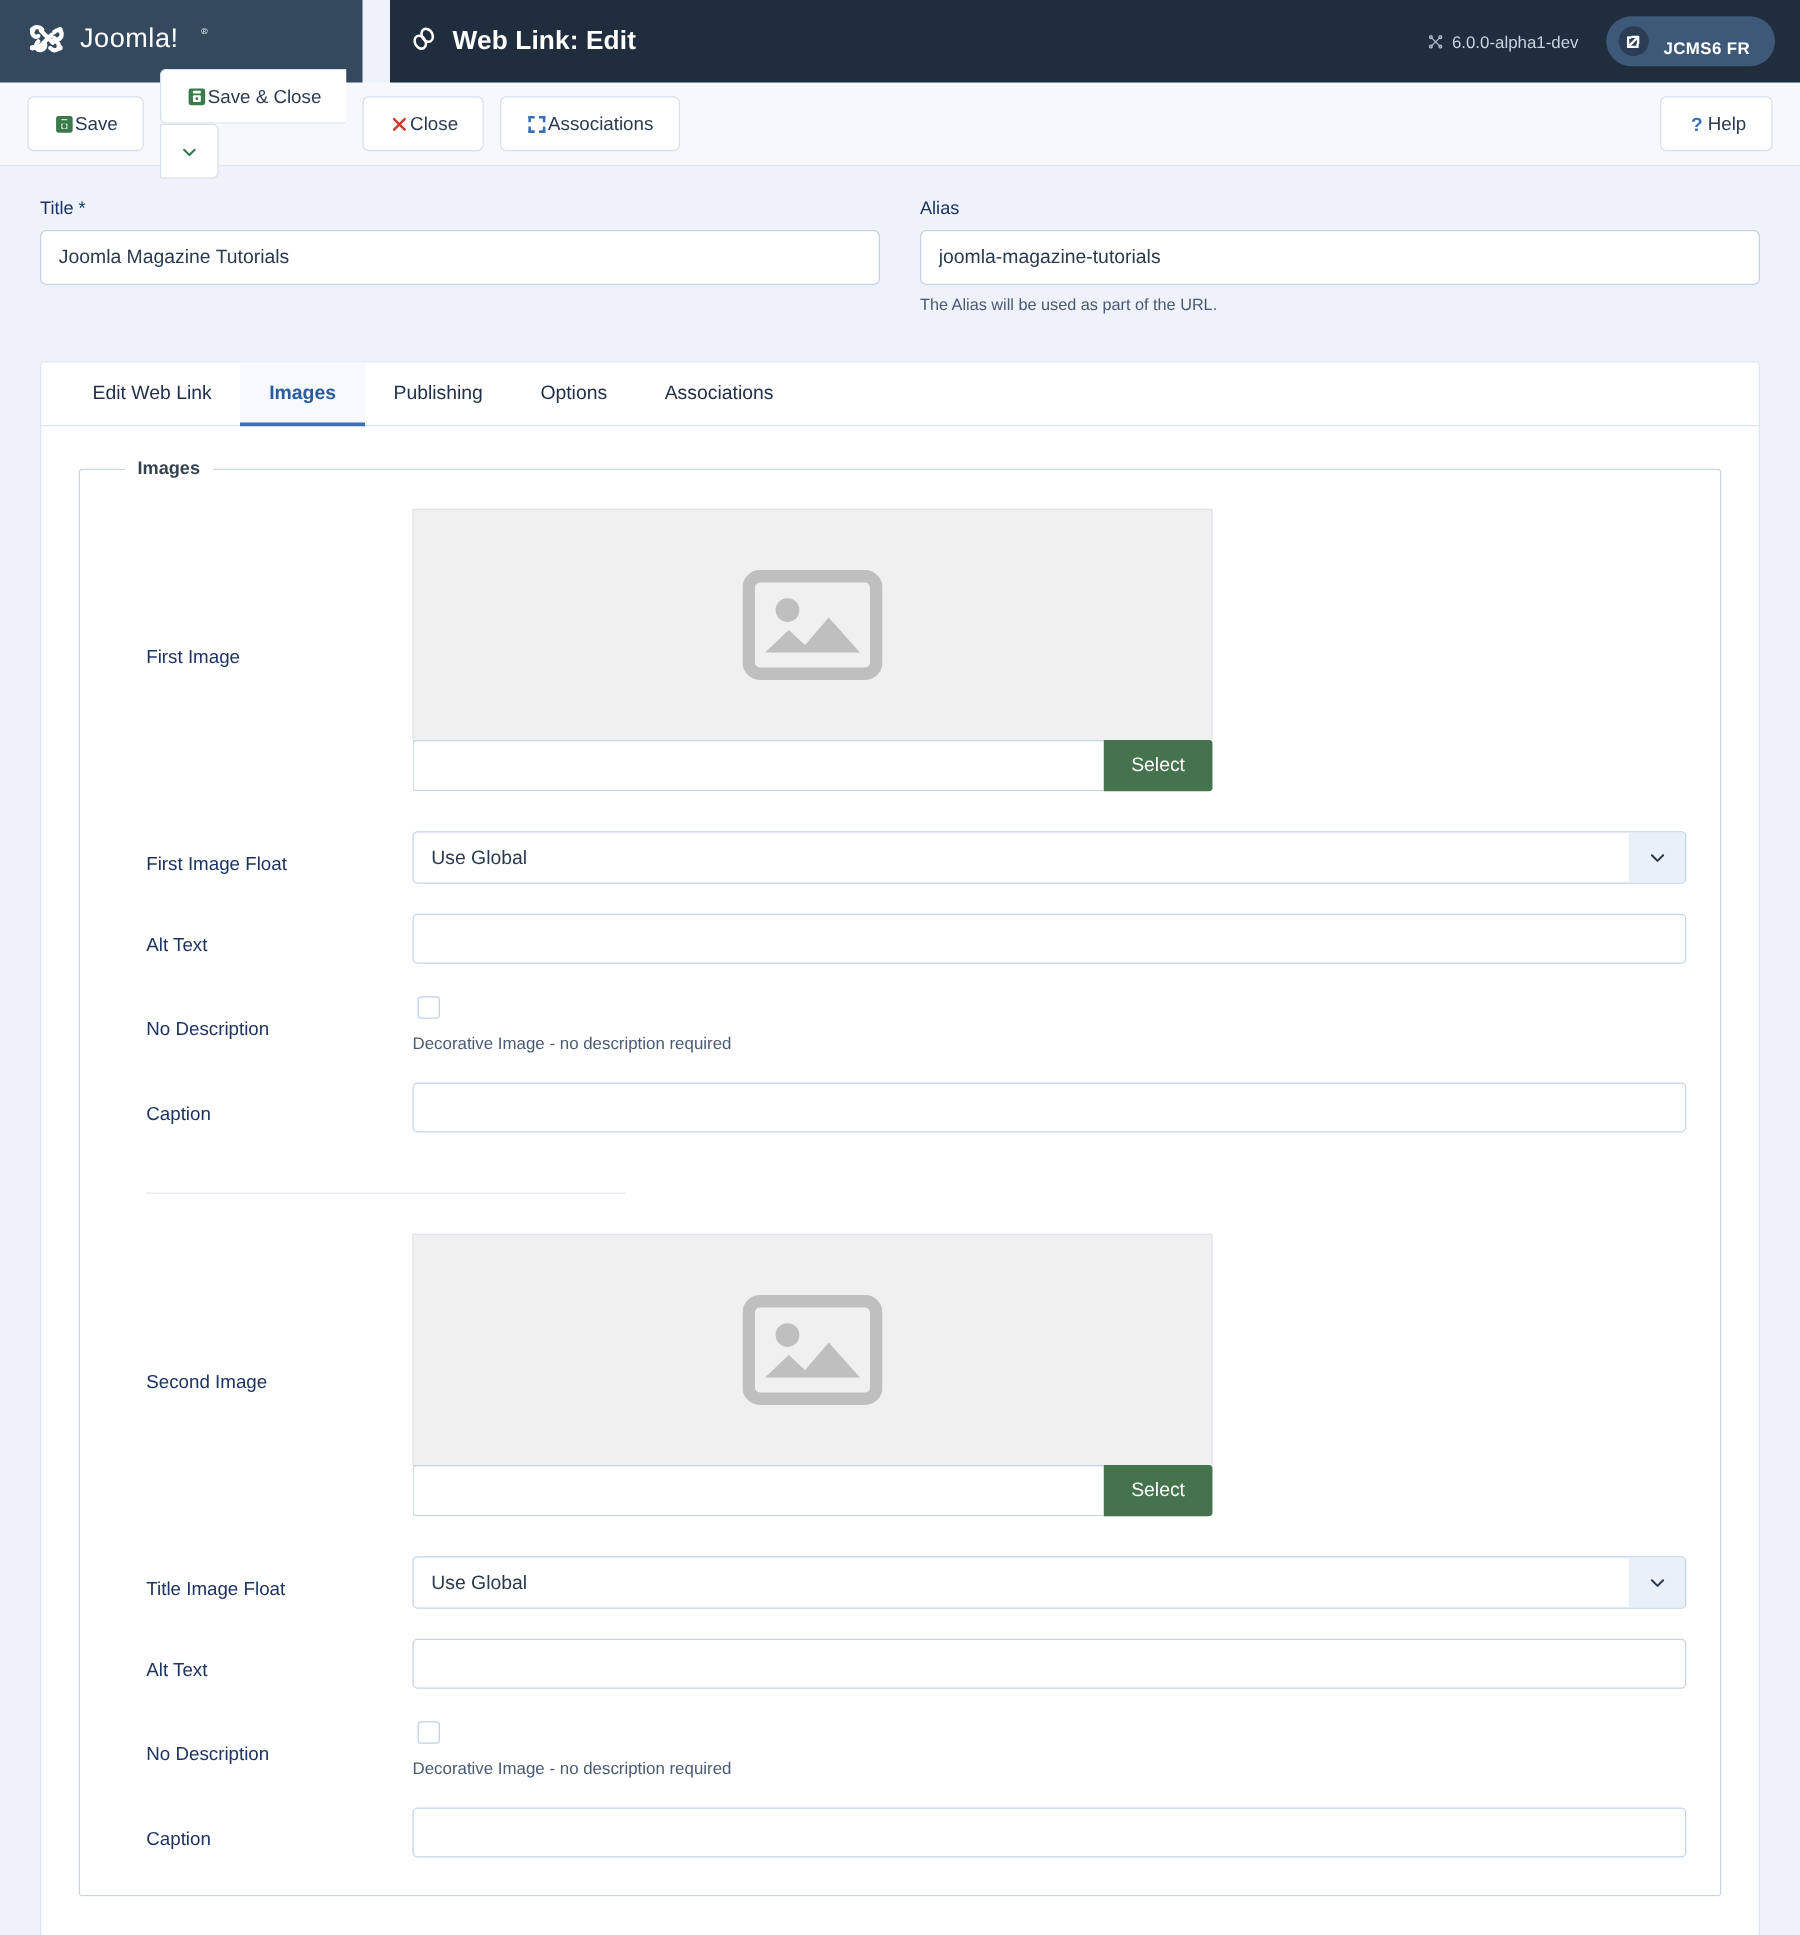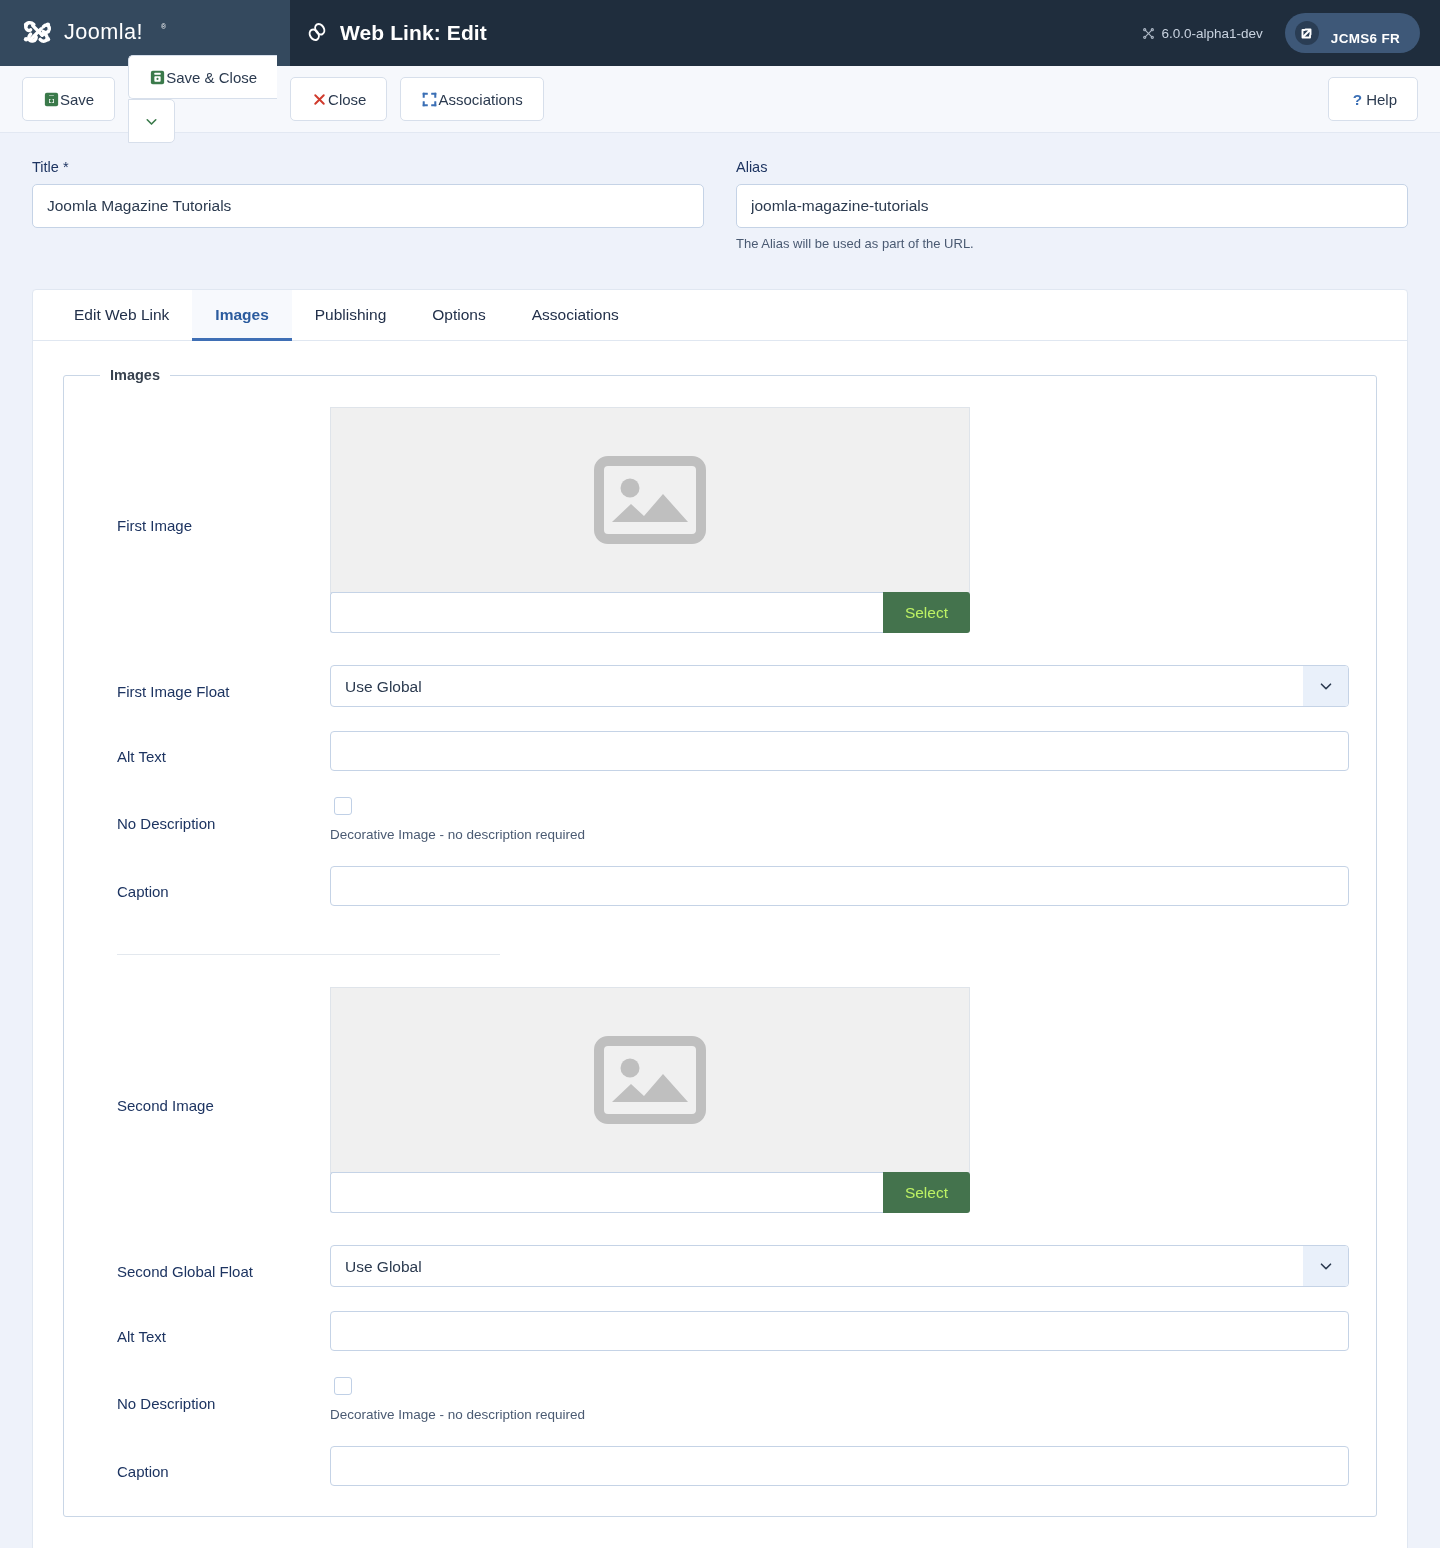--- a/index.html
+++ b/index.html
@@ -7,21 +7,21 @@
   body {
     width:1440px; height:1548px;
     background:#eef2fa;
     font-family:"Liberation Sans", sans-serif;
     font-size:15px;
     color:#22304a;
     overflow:hidden;
   }
 
   
-  .header { display:flex; height:66px; width:100%; }
+  .header { display:flex; height:66px; width:100%;gap:22px; }
   .hdr-brand {
     width:290px; background:#34495e; display:flex; align-items:center;
     padding-left:20px; gap:10px;
   }
   .joomla-logo { width:34px; height:34px; flex:0 0 34px; }
   .joomla-word { height:26px; }
   .hdr-main {
     flex:1; background:#1f2d3d; display:flex; align-items:center;
     padding:0 20px 0 16px; justify-content:space-between;
   }
@@ -102,21 +102,21 @@
     display:flex; align-items:center; justify-content:center;
   }
   .ph-icon { width:112px; height:88px; }
   .media-input-group { display:flex; width:640px; margin-top:-1px; }
   .media-input {
     flex:1; height:41px; border:1px solid #c5d3e6; border-right:none;
     border-radius:3px 0 0 3px; background:#fff; padding:0 12px; font-size:15px;
     font-family:"Liberation Sans", sans-serif; color:#2b3a4f;
   }
   .select-btn {
-    background:#44734d; color:#bef264; border:none; border-radius:0 3px 3px 0;
+    background:#44734d; color:#ffffff; border:none; border-radius:0 3px 3px 0;
     padding:0 22px; font-size:15.5px; cursor:pointer; height:41px;
     font-family:"Liberation Sans", sans-serif;
   }
   .sel-wrap { position:relative; width:1019px; }
   .sel {
     width:100%; height:42px; border:1px solid #c5d3e6; border-radius:4px;
     background:#fff; padding:0 48px 0 14px; font-size:15.5px; color:#2b3a4f;
     appearance:none; -webkit-appearance:none;
     font-family:"Liberation Sans", sans-serif;
   }
@@ -388,21 +388,21 @@
           <div class="media-input-group">
             <input class="media-input" type="text" value="" style="">
             <button class="select-btn">Select</button>
           </div>
         </div>
       </div>
 
       <div class="gap-md"></div>
 
       <div class="row">
-        <div class="row-label">Second Global Float</div>
+        <div class="row-label">Title Image Float</div>
         <div class="row-ctl">
           <div class="sel-wrap">
             <select class="sel">
               <option>Use Global</option>
             </select>
             <span class="sel-arrow">
               <svg width="18" height="18" viewBox="0 0 20 20" fill="none" stroke="#2b3a4f" stroke-width="1.8" stroke-linecap="round" stroke-linejoin="round">
                 <path d="M5 8 L10 13 L15 8"></path>
               </svg>
             </span>

